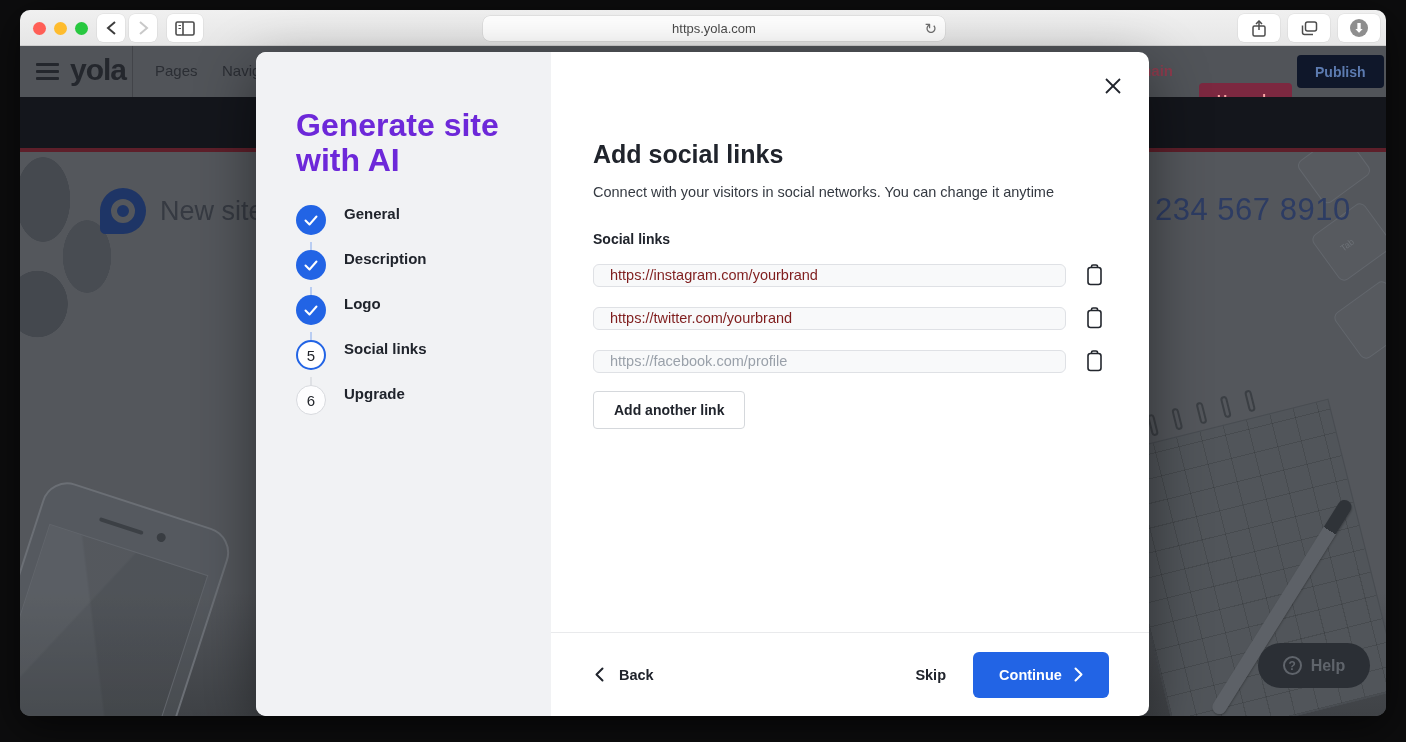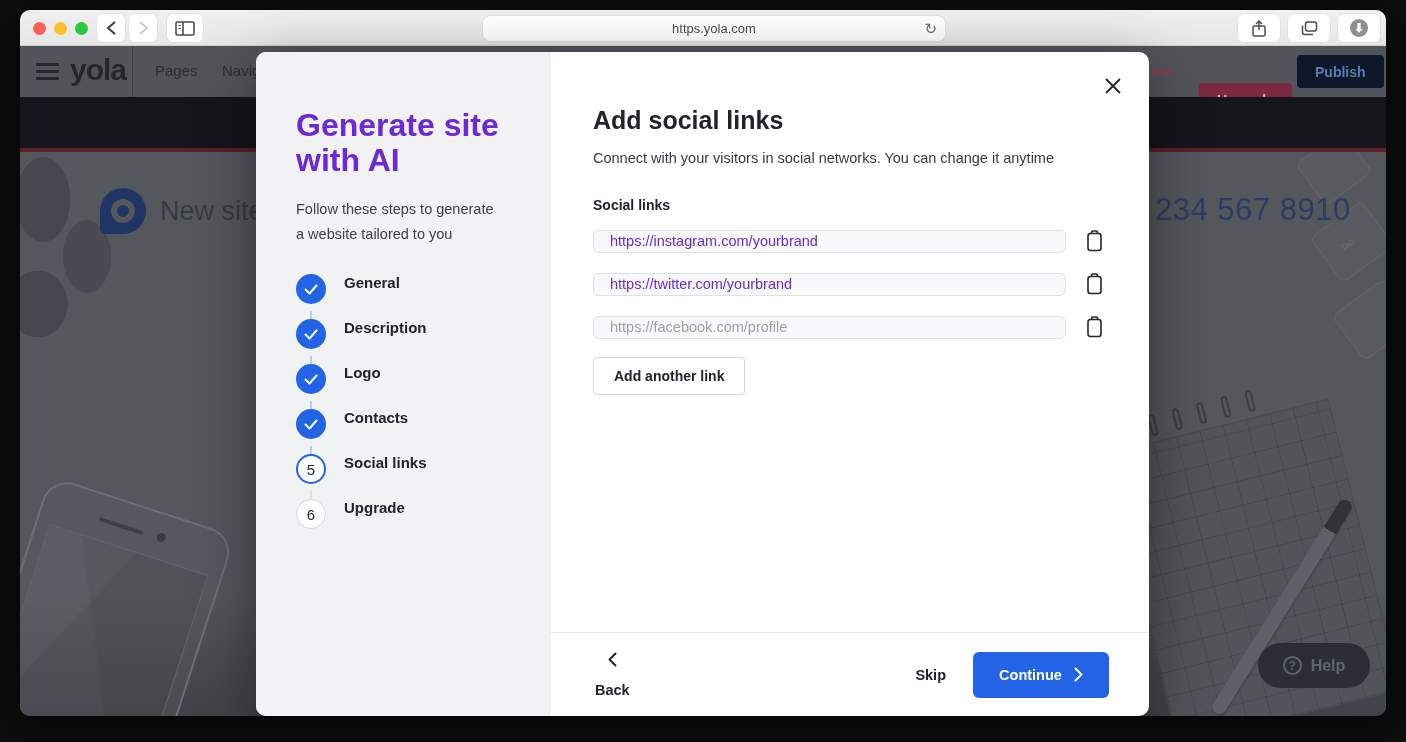--- a/index.html
+++ b/index.html
@@ -65,32 +65,32 @@
   .step .circ { width:30px; height:30px; border-radius:50%; flex:none; display:flex; align-items:center; justify-content:center; font-size:15px; font-weight:500; color:#23262c; position:relative; z-index:1; }
   .circ.done { background:#2264e5; }
   .circ.current { background:#fff; border:2.5px solid #2264e5; }
   .circ.todo { background:#fdfdfe; border:1px solid #d8dade; }
   .step .lbl { margin-left:18px; font-size:15px; font-weight:700; color:#20242c; }
   .conn { position:absolute; left:14px; top:-8px; width:2px; height:16px; }
   .conn.blue { background:#b9cdf2; } .conn.grey { background:#dfe1e5; }
 
   .modal-right { position:relative; flex:1; display:flex; flex-direction:column; }
   .close-btn { position:absolute; top:18px; right:20px; width:32px; height:32px; border:none; background:transparent; cursor:default; display:flex; align-items:center; justify-content:center; }
-  .mr-content { flex:1; padding:54px 42px 0 42px; }
+  .mr-content { flex:1; padding:54px 42px 0 42px;margin-top:34px; }
   .panel-h { font-size:25px; font-weight:700; color:#20242c; }
   .panel-sub { margin-top:15px; font-size:14.5px; color:#353a42; }
   .field-label { margin-top:31px; font-size:14px; font-weight:700; color:#20242c; }
   .link-row { display:flex; align-items:center; margin-top:13px; }
-  .link-input { flex:1; height:23px; background:#f8f9fa; border:1px solid #dfe1e5; border-radius:6px; padding:0 16px; font-size:14.5px; color:#6d28d9; font-family:inherit; outline:none; }
+  .link-input { flex:1; height:23px; background:#f8f9fa; border:1px solid #dfe1e5; border-radius:6px; padding:0 16px; font-size:14.5px; color:#7f1d1d; font-family:inherit; outline:none; }
   .link-input::placeholder { color:#9aa1aa; }
   .trash-btn { margin-left:15px; width:26px; height:30px; border:none; background:transparent; cursor:default; display:flex; align-items:center; justify-content:center; flex:none; }
   .add-link-btn { margin-top:15px; height:38px; padding:0 20px; background:#fff; border:1px solid #d5d8dc; border-radius:4px; font-size:14px; font-weight:700; color:#20242c; font-family:inherit; cursor:default; }
 
   .mr-footer { height:84px; border-top:1px solid #e9eaec; display:flex; align-items:center; padding:0 40px 0 44px; }
-  .back-btn { display:flex; align-items:center; gap:15px; border:none; background:transparent; font-size:14.5px; font-weight:700; color:#20242c; font-family:inherit; cursor:default;flex-direction:column; }
+  .back-btn { display:flex; align-items:center; gap:15px; border:none; background:transparent; font-size:14.5px; font-weight:700; color:#20242c; font-family:inherit; cursor:default; }
   .foot-spacer { flex:1; }
   .skip-btn { border:none; background:transparent; font-size:14.5px; font-weight:700; color:#20242c; font-family:inherit; cursor:default; }
   .continue-btn { margin-left:27px; width:136px; height:46px; background:#2264e5; border:none; border-radius:6px; color:#fff; font-size:14.5px; font-weight:700; font-family:inherit; display:flex; align-items:center; justify-content:center; gap:12px; cursor:default; }
 </style>
 </head>
 <body>
 
 <div class="window">
 
   <div class="chrome">
@@ -191,21 +191,20 @@
     </button>
   </div>
 
   <div class="modal">
 
     <div class="modal-left">
       <div class="wiz-title">
         <div>Generate site</div>
         <div>with AI</div>
       </div>
-      <div class="wiz-sub">Follow these steps to generate a website tailored to you</div>
 
       <div class="steps">
         <div class="step">
           <div class="circ done">
             <svg width="14" height="11" viewBox="0 0 14 11">
                 <polyline points="1.5,5.5 5.5,9.5 12.5,1.5" fill="none" stroke="#fff" stroke-width="2" stroke-linecap="round" stroke-linejoin="round"></polyline>
               </svg>
           </div>
           <div class="lbl">General</div>
         </div>
@@ -219,29 +218,20 @@
           <div class="lbl">Description</div>
         </div>
         <div class="step">
           <div class="conn blue"></div>
           <div class="circ done">
             <svg width="14" height="11" viewBox="0 0 14 11">
                 <polyline points="1.5,5.5 5.5,9.5 12.5,1.5" fill="none" stroke="#fff" stroke-width="2" stroke-linecap="round" stroke-linejoin="round"></polyline>
               </svg>
           </div>
           <div class="lbl">Logo</div>
-        </div>
-        <div class="step">
-          <div class="conn blue"></div>
-          <div class="circ done">
-            <svg width="14" height="11" viewBox="0 0 14 11">
-                <polyline points="1.5,5.5 5.5,9.5 12.5,1.5" fill="none" stroke="#fff" stroke-width="2" stroke-linecap="round" stroke-linejoin="round"></polyline>
-              </svg>
-          </div>
-          <div class="lbl">Contacts</div>
         </div>
         <div class="step">
           <div class="conn blue"></div>
           <div class="circ current">5</div>
           <div class="lbl">Social links</div>
         </div>
         <div class="step">
           <div class="conn grey"></div>
           <div class="circ todo">6</div>
           <div class="lbl">Upgrade</div>

